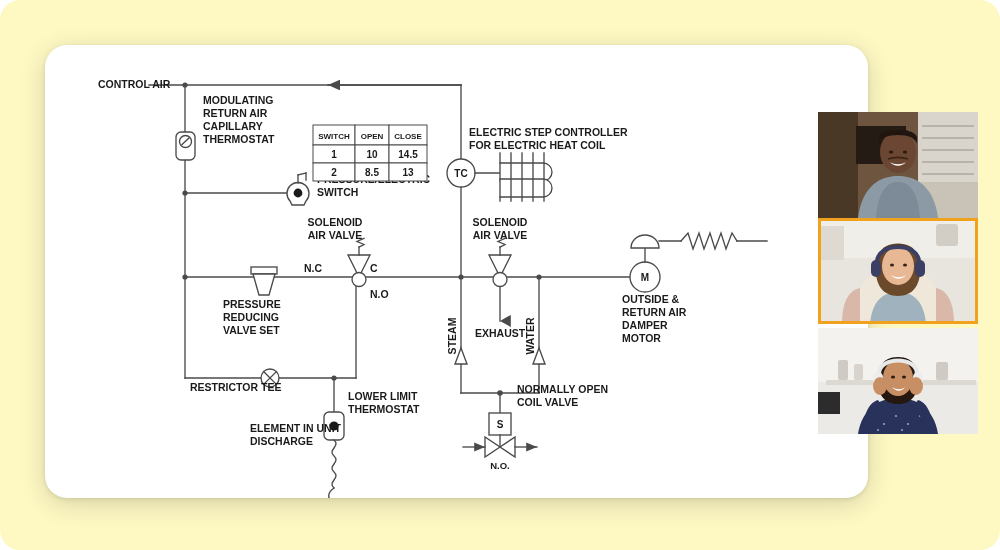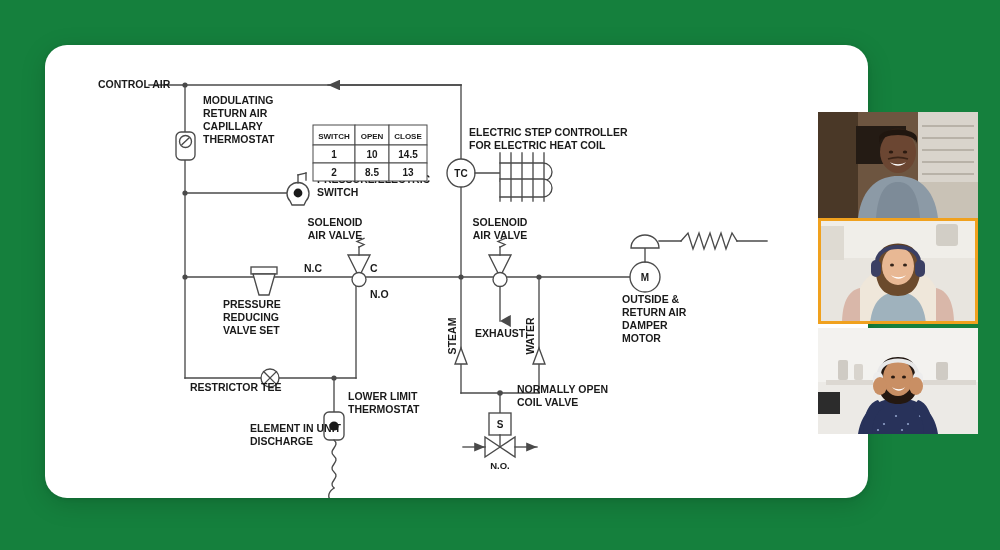--- a/index.html
+++ b/index.html
@@ -11,21 +11,22 @@
   body {
     width: 1000px;
     height: 550px;
     position: relative;
     overflow: hidden;
     font-family: "Liberation Sans", sans-serif;
   }
   #stage {
     position: absolute;
     inset: 0;
-    background: #15803d;
+    background: #fef9c3;
+    border-radius: 20px;
   }
 
   
   #share-card {
     position: absolute;
     left: 45px;
     top: 45px;
     width: 823px;
     height: 453px;
     background: #ffffff;

